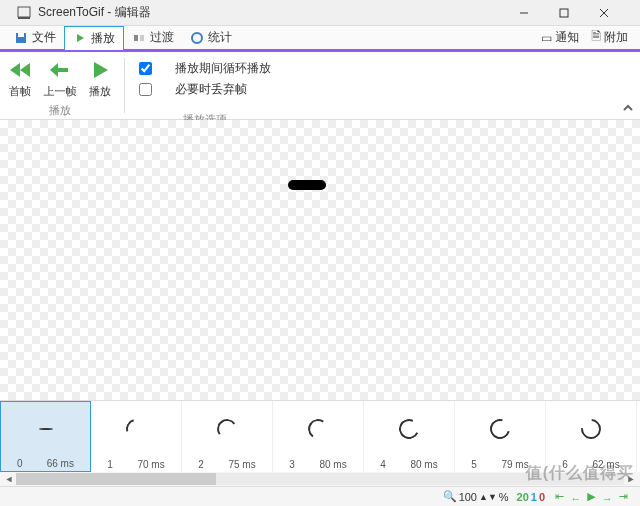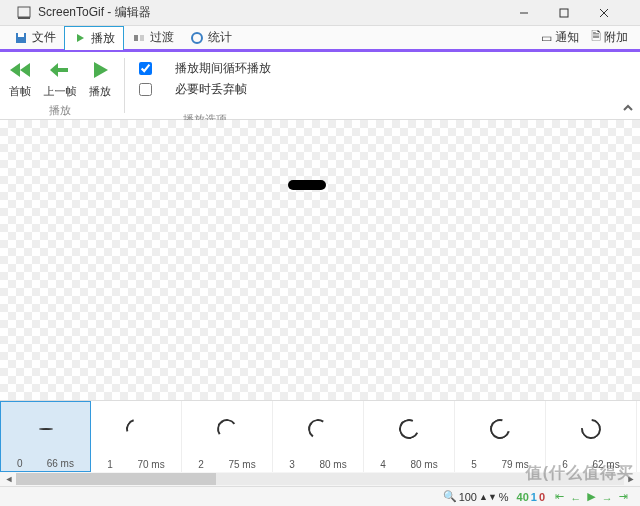--- a/index.html
+++ b/index.html
@@ -269,21 +269,21 @@
 
 <div class="statusbar">
   <div class="spacer"></div>
   <div class="status-item">
     <span>🔍</span>
     <span>100</span>
     <span style="font-size:9px;">▲▼</span>
     <span>%</span>
   </div>
   <div class="status-item">
-    <span style="color:#4CAF50;font-weight:bold;">40</span>
+    <span style="color:#4CAF50;font-weight:bold;">20</span>
     <span style="color:#2d9fd8;font-weight:bold;">1</span>
     <span style="color:#c04040;font-weight:bold;">0</span>
   </div>
   <div class="status-item">
     <span class="nav-arrow" style="color:#4CAF50;">⇤</span>
     <span class="nav-arrow" style="color:#4CAF50;">←</span>
     <span class="nav-arrow" style="color:#4CAF50;">▶</span>
     <span class="nav-arrow" style="color:#4CAF50;">→</span>
     <span class="nav-arrow" style="color:#4CAF50;">⇥</span>
   </div>

